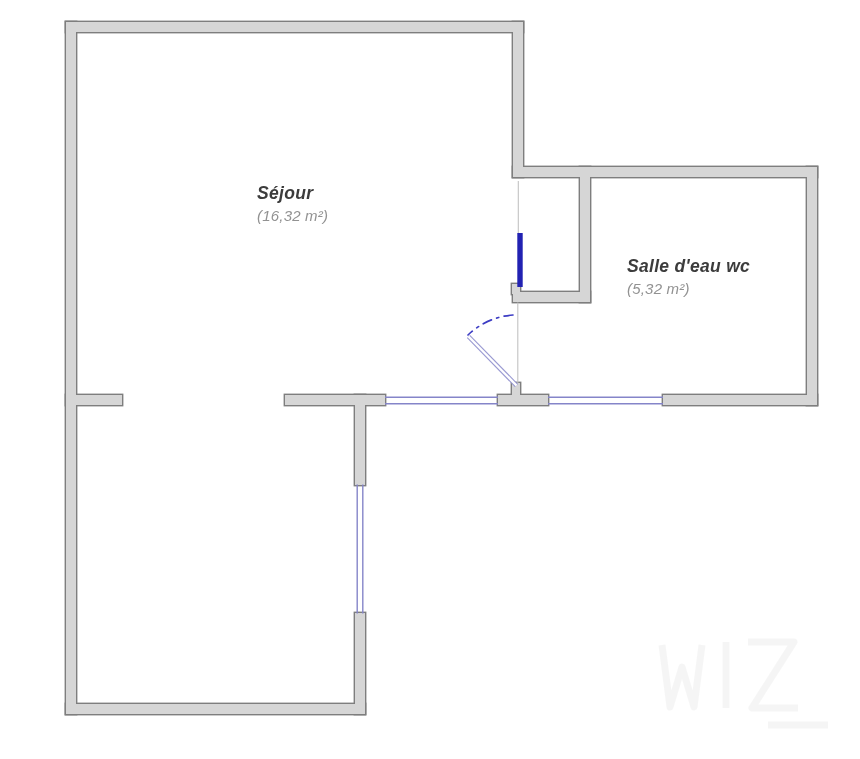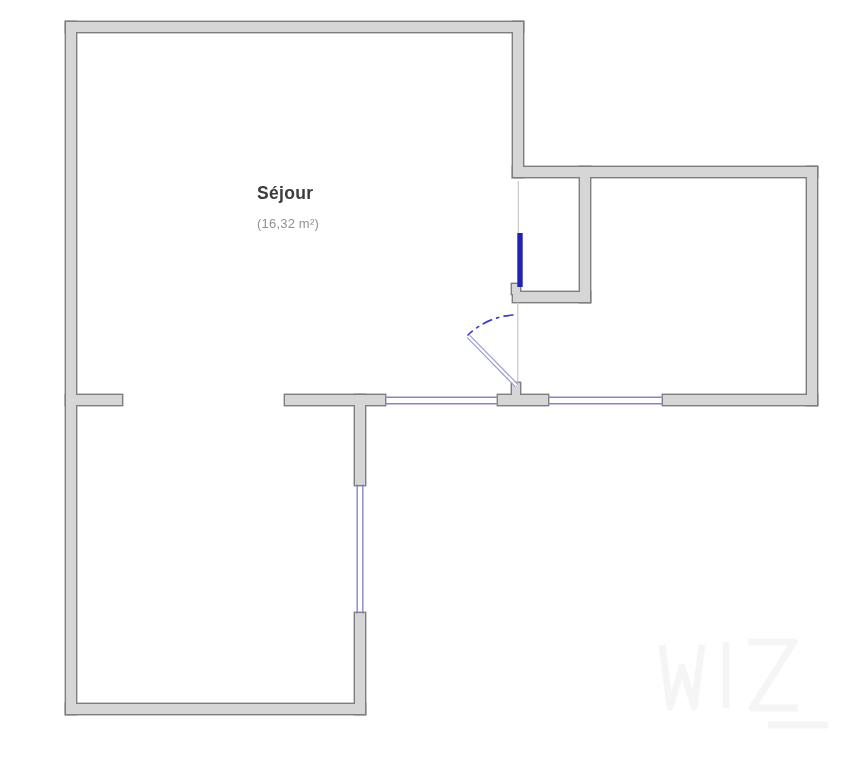--- a/index.html
+++ b/index.html
@@ -2,36 +2,37 @@
 <html style="--background: #ffffff; --wall-fill: #d6d6d6; --wall-stroke: #7e7e7e; --window-line: #8585c9; --door-panel: #2222b2; --door-swing: #3d3dc4; --door-leaf: #9a9ad2; --opening-line: #c2c2c2; --room-name-color: #3c3c3c; --room-area-color: #929292;"><head>
 <meta charset="utf-8">
 <style>
   html,body{margin:0;padding:0;background:#fff;}
   .plan{
     position:relative;
     width:860px;height:759px;
     background:var(--background,#fff);
     font-family:"Liberation Sans",sans-serif;
     overflow:hidden;
+    font-style:italic;
   }
   .plan svg{position:absolute;left:0;top:0;}
   
   .wall-outline rect{fill:none;stroke:var(--wall-stroke,#7e7e7e);stroke-width:2.8px;}
   #wall-shapes rect{fill:var(--wall-fill,#d6d6d6);stroke:none;}
   .win{stroke:var(--window-line,#8585c9);stroke-width:1.4px;}
   .opening{stroke:var(--opening-line,#c2c2c2);stroke-width:1.1px;}
   .door-panel{fill:var(--door-panel,#2222b2);}
   .leaf-outer{stroke:var(--door-leaf,#9a9ad2);stroke-width:4.6px;stroke-linecap:butt;}
   .leaf-inner{stroke:#ffffff;stroke-width:2.4px;}
   .swing{stroke:var(--door-swing,#3d3dc4);stroke-width:1.7px;fill:none;
          stroke-dasharray:9 5.5 2.2 5.5;stroke-linecap:round;}
   .room-label{position:absolute;white-space:nowrap;}
   .room-name{font-weight:bold;font-size:17.5px;letter-spacing:.3px;
              color:var(--room-name-color,#3c3c3c);}
-  .room-area{font-size:13px;margin-top:12px;letter-spacing:.2px;
+  .room-area{font-size:15px;margin-top:3px;letter-spacing:.2px;
              color:var(--room-area-color,#929292);}
   .watermark{opacity:.05;}
   .watermark *{fill:none;stroke:#555;stroke-width:7px;stroke-linejoin:round;}
 </style>
 </head>
 <body>
 
 <div class="plan">
 
   <svg width="860" height="759" viewBox="0 0 860 759">
@@ -97,15 +98,19 @@
       <path d="M100 52 h46 l-42 66 h46"></path>
       <path d="M120 135 h60"></path>
     </g>
   </svg>
 
   <div class="room-label" style="left:257px;top:183px">
     <div class="room-name">Séjour</div>
     <div class="room-area">(16,32 m²)</div>
   </div>
 
+  <div class="room-label" style="left:627px;top:256px">
+    <div class="room-name">Salle d'eau wc</div>
+    <div class="room-area">(5,32 m²)</div>
+  </div>
 
 
 </div>
 
 </body></html>

